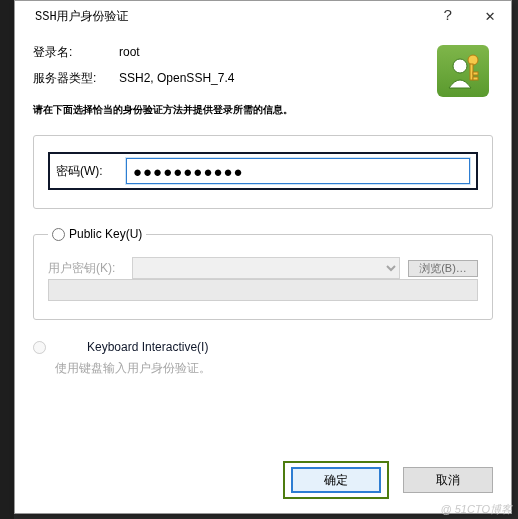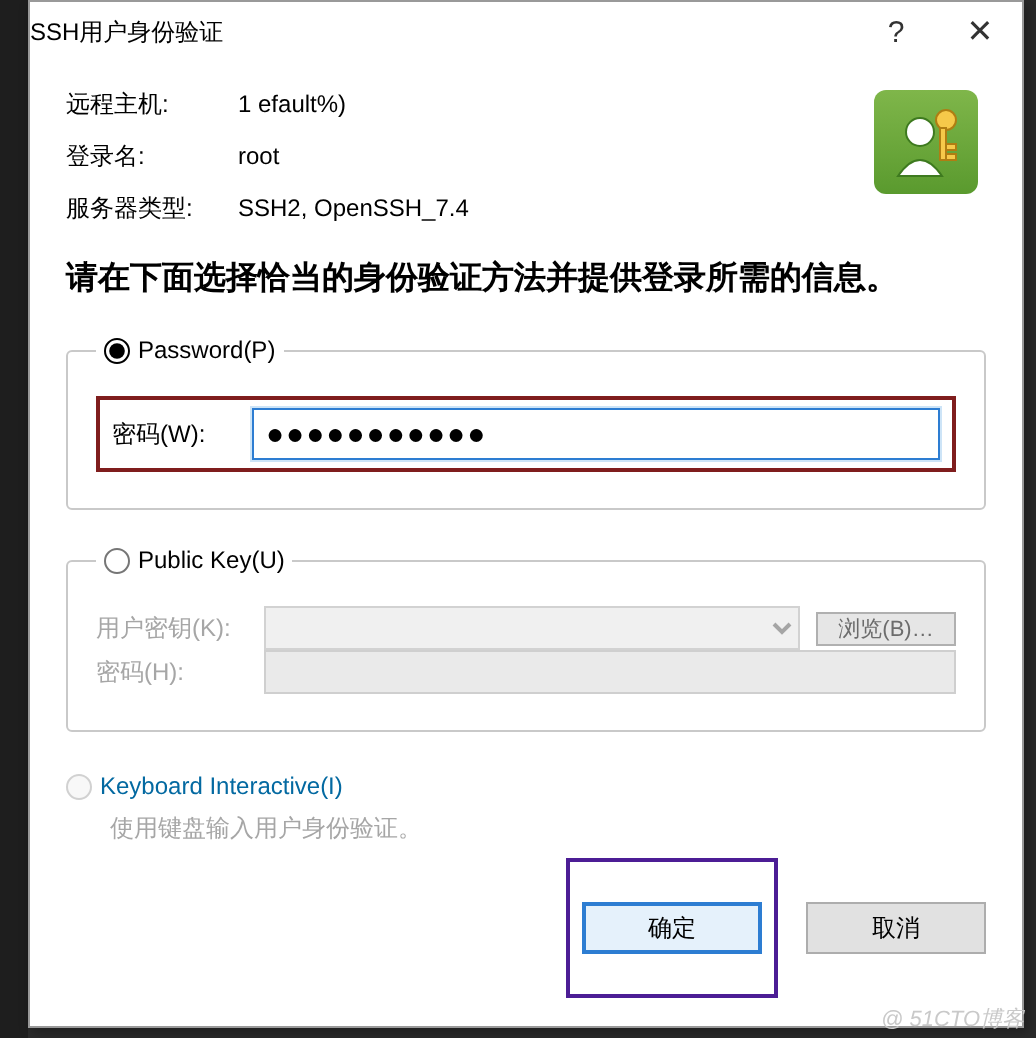--- a/index.html
+++ b/index.html
@@ -17,49 +17,50 @@
       left: 14px; top: 0;
       width: 498px; height: 514px;
       background: #fff;
       border: 1px solid #999;
       box-shadow: 2px 2px 6px rgba(0,0,0,0.3);
     }
     .titlebar {
       height: 30px;
       display: flex;
       align-items: center;
-      padding-left: 0;
+      padding-left: 20px;
       border-bottom: 0;
+      font-family: Liberation Mono, monospace;
     }
     .titlebar .title { flex: 1; font-size: 12px; color:#000; }
     .tbtn { width: 42px; height: 28px; display:flex; align-items:center; justify-content:center; font-size:15px; color:#333;}
     .tbtn.close { font-size:16px; }
     .content { padding: 6px 18px 10px 18px; }
     .inforow { display:flex; align-items:center; height:22px; margin:4px 0; }
     .inforow .lbl { width: 86px; color:#000; }
     .inforow .val { color:#000; }
     .iconbox {
       position:absolute; right:22px; top:44px;
       width:52px; height:52px;
       background: linear-gradient(#7fb64a,#5a9a2e);
       border-radius:6px;
       display:flex; align-items:center; justify-content:center;
     }
-    .instr { margin-top:14px; font-size:16px; font-weight:bold; }
+    .instr { margin-top:14px; font-size:10px; font-weight:bold; }
     fieldset.grp {
       border:1px solid #c9c9c9;
       border-radius:3px;
       margin-top:18px;
       padding:16px 14px 18px 14px;
       position:relative;
     }
     fieldset.grp legend { padding:0 4px; }
     fieldset.grp legend label { display:flex; align-items:center; gap:4px; }
     .highlight-box {
-      border:2px solid #7f1d1d;
+      border:2px solid #0f172a;
       padding:4px 6px;
       display:flex; align-items:center;
     }
     .pwrow { display:flex; align-items:center; }
     .pwrow .plbl { width:70px; }
     .pwinput {
       flex:1; height:26px;
       border:1px solid #2d7dd2;
       outline:1px solid #cde4f7;
       padding:0 6px;
@@ -81,61 +82,57 @@
     }
     .pkpw {
       flex:1; height:22px; border:1px solid #cfcfcf; background:#eaeaea;
     }
     .kbrow { margin-top:20px; display:flex; align-items:center; gap:4px; }
     .kbdesc { margin:6px 0 0 22px; }
     .btnrow {
       position:absolute; bottom:14px; right:18px;
       display:flex; gap:14px; align-items:center;
     }
-    .okwrap { border:2px solid #4c1d95; padding:20px 6px; }
+    .okwrap { border:2px solid #4d7c0f; padding:4px 6px; }
     .okbtn {
       width:90px; height:26px;
       border:2px solid #2d7dd2; background:#e5f1fb;
       font-size:12px;
     }
     .cancelbtn {
       width:90px; height:26px;
       border:1px solid #adadad; background:#e1e1e1;
       font-size:12px;
       text-align:center;
     }
     .wm {
       position:absolute; right:6px; bottom:2px;
       color:#c9c9c9; font-size:11px; font-style:italic;
       z-index:5;
     }
     .left-sliver {
       position:absolute; left:0; top:0; width:14px; height:519px;
       background:#1e1e1e;
     }
-    input[type=radio]:disabled + span { color:#0369a1; }
+    input[type=radio]:disabled + span { color:#0f172a;margin-left:37px; }
     .radio-pw { accent-color:#000; }
   </style>
 </head>
 <body>
 
 <div class="left-sliver"></div>
 
 <div class="dialog">
   <div class="titlebar">
     <span class="title">SSH用户身份验证</span>
     <div class="tbtn">?</div>
     <div class="tbtn close">✕</div>
   </div>
 
   <div class="content">
-    <div class="inforow">
-      <span class="lbl">远程主机:</span>
-      <span class="val">1                           efault%)</span>
-    </div>
     <div class="inforow">
       <span class="lbl">登录名:</span>
       <span class="val">root</span>
     </div>
     <div class="inforow">
       <span class="lbl">服务器类型:</span>
       <span class="val">SSH2, OpenSSH_7.4</span>
     </div>
 
     <div class="iconbox">
@@ -145,26 +142,20 @@
         <circle cx="33" cy="12" r="5" fill="#f6c94a" stroke="#b07d12"></circle>
         <rect x="30" y="16" width="3" height="16" fill="#f6c94a" stroke="#b07d12"></rect>
         <rect x="33" y="24" width="5" height="3" fill="#f6c94a" stroke="#b07d12"></rect>
         <rect x="33" y="29" width="5" height="3" fill="#f6c94a" stroke="#b07d12"></rect>
       </svg>
     </div>
 
     <div class="instr">请在下面选择恰当的身份验证方法并提供登录所需的信息。</div>
 
     <fieldset class="grp">
-      <legend>
-        <label>
-          <input type="radio" name="auth" class="radio-pw" checked="" style="">
-          <span>Password(P)</span>
-        </label>
-      </legend>
       <div class="highlight-box">
         <div class="pwrow">
           <span class="plbl">密码(W):</span>
         </div>
         <input class="pwinput" type="text" value="●●●●●●●●●●●" style="">
       </div>
     </fieldset>
 
     <fieldset class="grp">
       <legend>
@@ -172,21 +163,20 @@
           <input type="radio" name="auth" style="">
           <span>Public Key(U)</span>
         </label>
       </legend>
       <div class="pkrow">
         <span class="plbl disabled-text">用户密钥(K):</span>
         <select class="pkselect" disabled=""></select>
         <button class="browse" disabled="">浏览(B)…</button>
       </div>
       <div class="pkrow">
-        <span class="plbl disabled-text">密码(H):</span>
         <input class="pkpw" disabled="" style="">
       </div>
     </fieldset>
 
     <div class="kbrow">
       <input type="radio" name="auth" disabled="" style="">
       <span class="disabled-text">Keyboard Interactive(I)</span>
     </div>
     <div class="kbdesc disabled-text">使用键盘输入用户身份验证。</div>
   </div>

